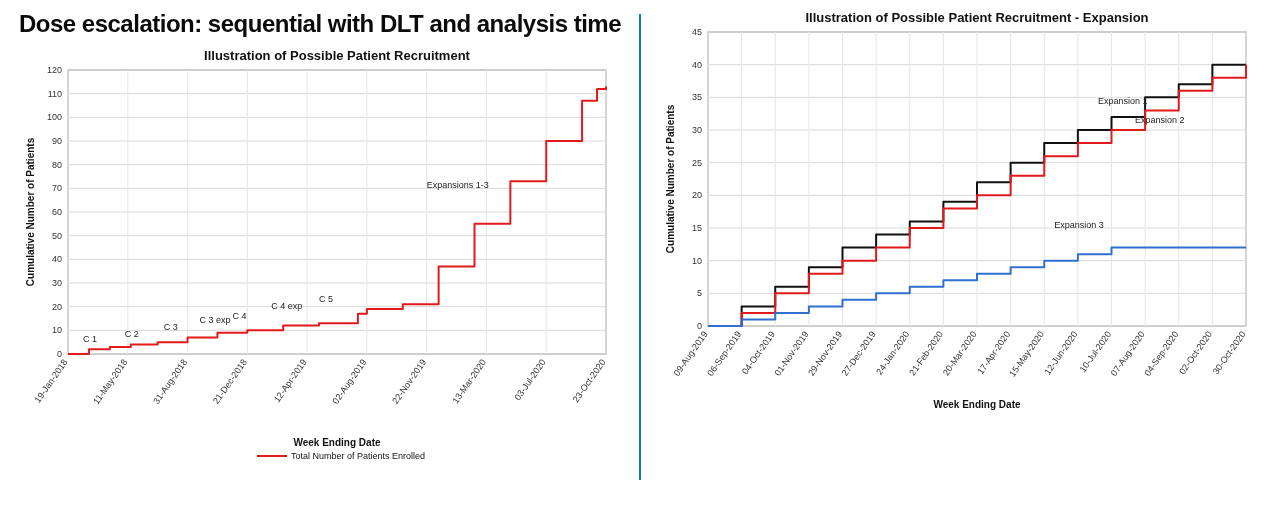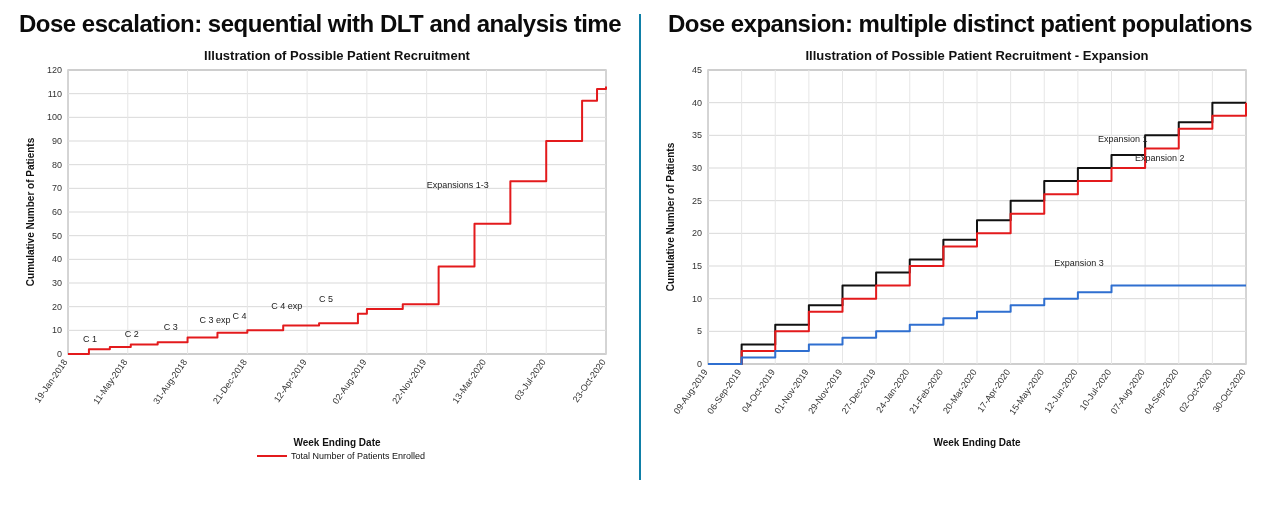--- a/index.html
+++ b/index.html
@@ -114,21 +114,20 @@
         <text x="299.06666666666666" y="257.93333333333334" font-size="9" fill="#222" text-anchor="start">C 5</text>
         <text x="406.66666666666663" y="144.33333333333331" font-size="9" fill="#222" text-anchor="start">Expansions 1-3</text>
         <line x1="237" y1="412" x2="267" y2="412" stroke="#e31a1c" stroke-width="2"></line>
         <text x="271" y="415" font-size="9" fill="#111">Total Number of Patients Enrolled</text>
       </svg>
   </div>
 
   <div class="divider"></div>
 
   <div class="panel">
-    <div class="panel-title">Dose expansion: multiple distinct patient populations</div>
     <svg class="chart" id="chart-expansion" width="600" height="420">
         <rect x="48" y="26" width="538" height="294" fill="#ffffff" stroke="#888" stroke-width="1"></rect>
         <line x1="48" y1="320" x2="586" y2="320" stroke="#d9d9d9" stroke-width="1"></line>
         <text x="42" y="323" text-anchor="end" font-size="9" fill="#333">0</text>
         <line x1="48" y1="287.3333333333333" x2="586" y2="287.3333333333333" stroke="#d9d9d9" stroke-width="1"></line>
         <text x="42" y="290.3333333333333" text-anchor="end" font-size="9" fill="#333">5</text>
         <line x1="48" y1="254.66666666666666" x2="586" y2="254.66666666666666" stroke="#d9d9d9" stroke-width="1"></line>
         <text x="42" y="257.66666666666663" text-anchor="end" font-size="9" fill="#333">10</text>
         <line x1="48" y1="222.00000000000003" x2="586" y2="222.00000000000003" stroke="#d9d9d9" stroke-width="1"></line>
         <text x="42" y="225.00000000000003" text-anchor="end" font-size="9" fill="#333">15</text>

